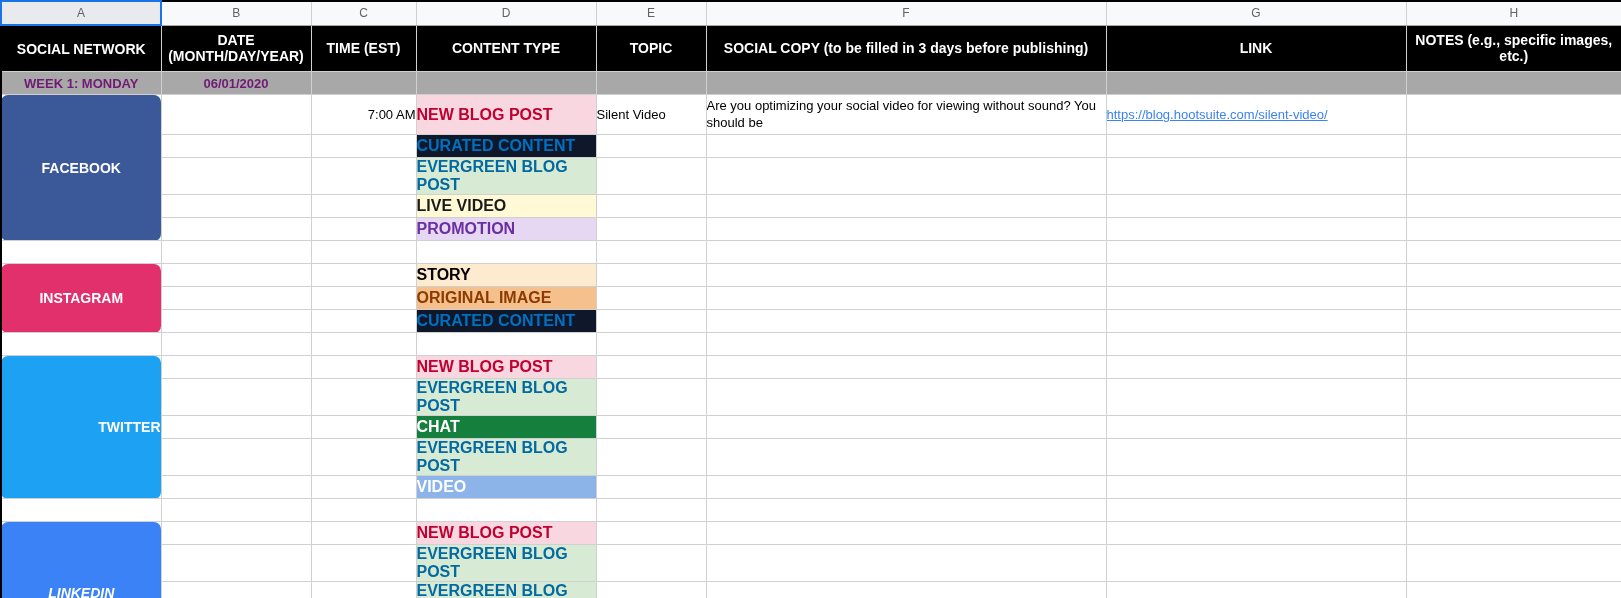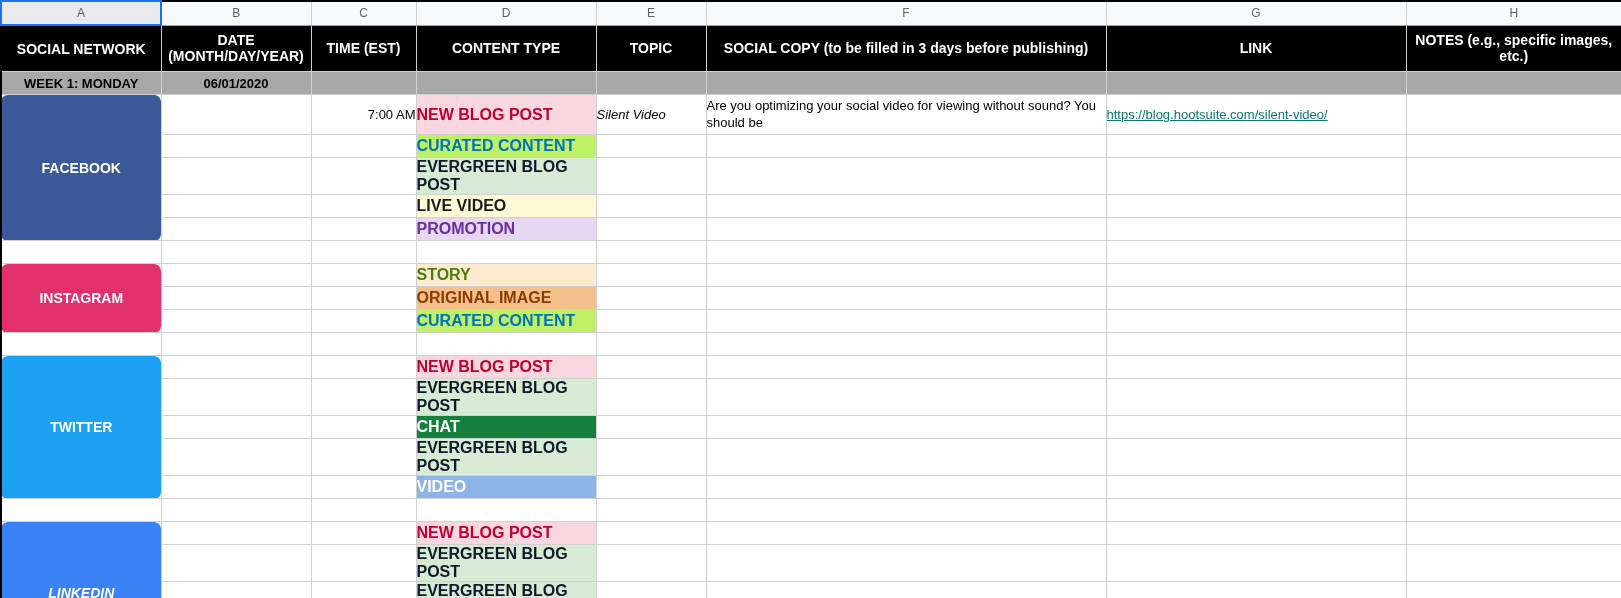--- a/index.html
+++ b/index.html
@@ -2,42 +2,42 @@
 <html><head>
 <meta charset="utf-8">
 <style>
 html,body{margin:0;padding:0;font-family:Arial,Helvetica,sans-serif;font-size:13px;color:#000;background:#fff;}
 .sheet{border:2px solid #000;border-collapse:collapse;width:100%;table-layout:fixed;}
 .sheet td,.sheet th{border:1px solid #d0d0d0;padding:0;height:22px;vertical-align:middle;overflow:hidden;}
 .colhead td{background:#f8f9fa;text-align:center;color:#5f6368;font-size:12px;border-bottom:1px solid #aaa;}
 .colhead td.active{border:2px solid #1a73e8;background:#e8eaed;}
 .hdr td{background:#000;color:#fff;font-weight:bold;text-align:center;padding:6px 4px;font-size:14px;}
 .hdr td .multi{line-height:1.2;}
-.weekrow td{background:#a8a8a8;color:#000000;font-weight:bold;text-align:center;font-size:13px;}
+.weekrow td{background:#a8a8a8;color:#701a75;font-weight:bold;text-align:center;font-size:13px;}
 .net{color:#fff;font-weight:bold;text-align:center;font-size:14px;border-radius:7px;}
 .fb{background:#3b5998;}
 .ig{background:#e1306c;}
-.tw{background:#1da1f2;}
+.tw{background:#1da1f2;text-align:right;}
 .li{background:#3b82f6;font-style:italic;}
 .white{background:#fff;}
 .ctype{font-weight:bold;padding-left:6px;font-size:16px;}
 .newblog{background:#f8d7e0;color:#c00030;}
-.curated{background:#bef264;color:#0070c0;}
-.ever{background:#d7ead3;color:#0f172a;}
+.curated{background:#0f172a;color:#0070c0;}
+.ever{background:#d7ead3;color:#0369a1;}
 .live{background:#fff9d6;color:#1a1a1a;}
 .promo{background:#e6d7f2;color:#6a2fa0;margin-left:10px;}
-.story{background:#fdebd0;color:#4d7c0f;}
+.story{background:#fdebd0;color:#000000;}
 .origimg{background:#f5c08c;color:#8b3a00;}
 .chat{background:#15803d;color:#fff;}
 .video{background:#8cb4e8;color:#fff;}
 .copycell{padding:4px 6px;line-height:1.25;vertical-align:top;}
-.linkcell a{color:#0f766e;text-decoration:underline;}
+.linkcell a{color:#3b82f6;text-decoration:underline;}
 .linkcell{padding-left:8px;}
 .timecell{text-align:right;padding-right:6px;}
-.topiccell{padding-left:6px;font-style:italic;}
+.topiccell{padding-left:6px;}
 </style>
 </head>
 <body>
 
 <table class="sheet">
 <colgroup>
 <col style="width:160px">
       <col style="width:150px">
       <col style="width:105px">
       <col style="width:180px">

